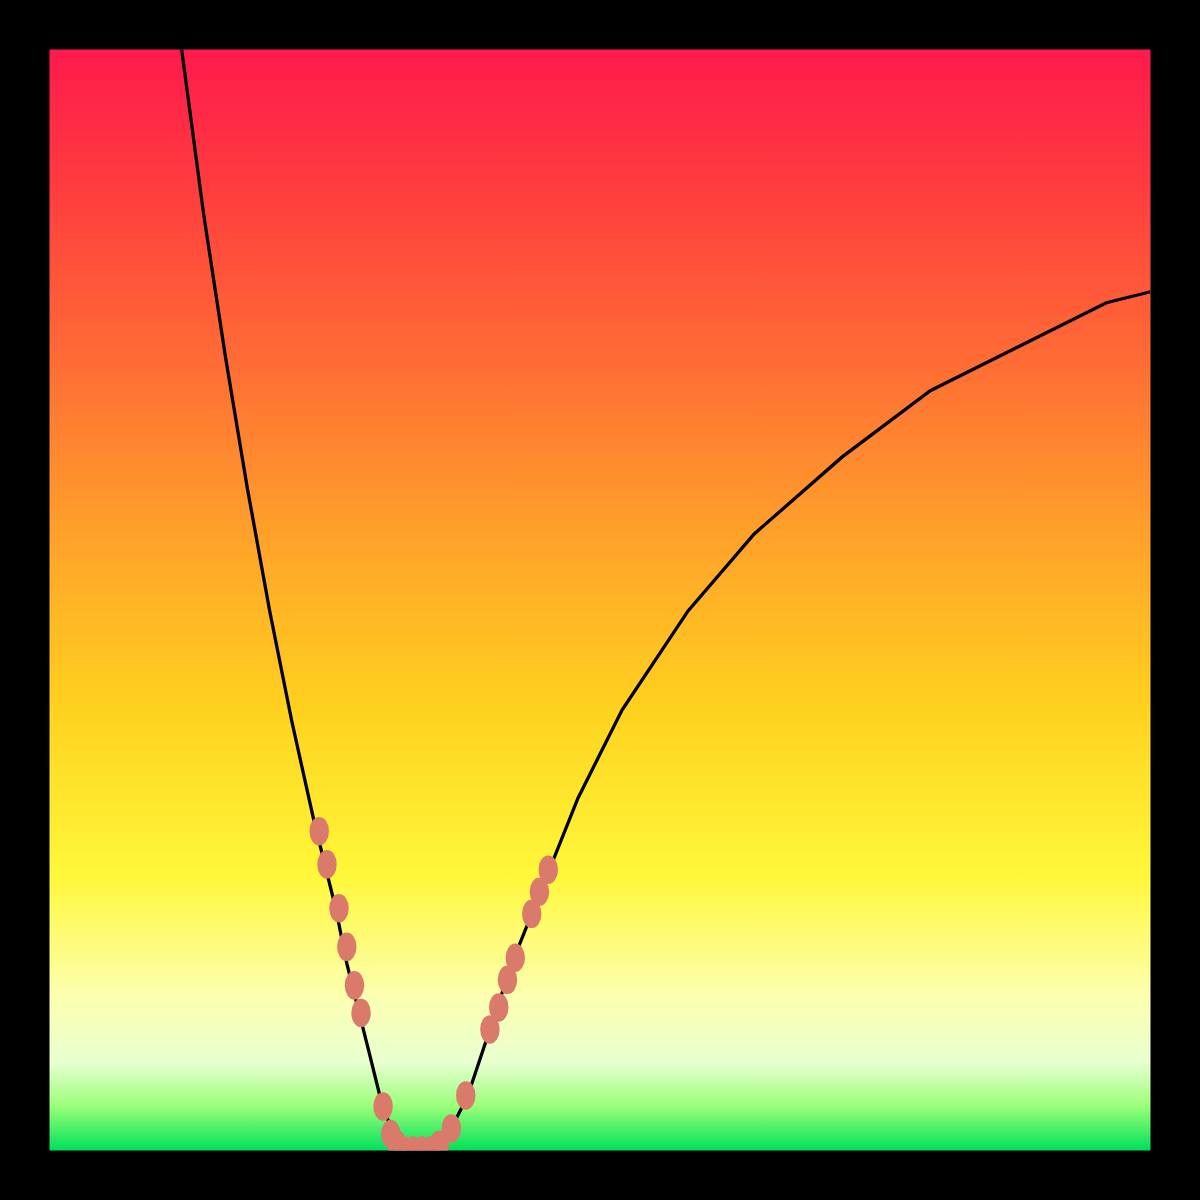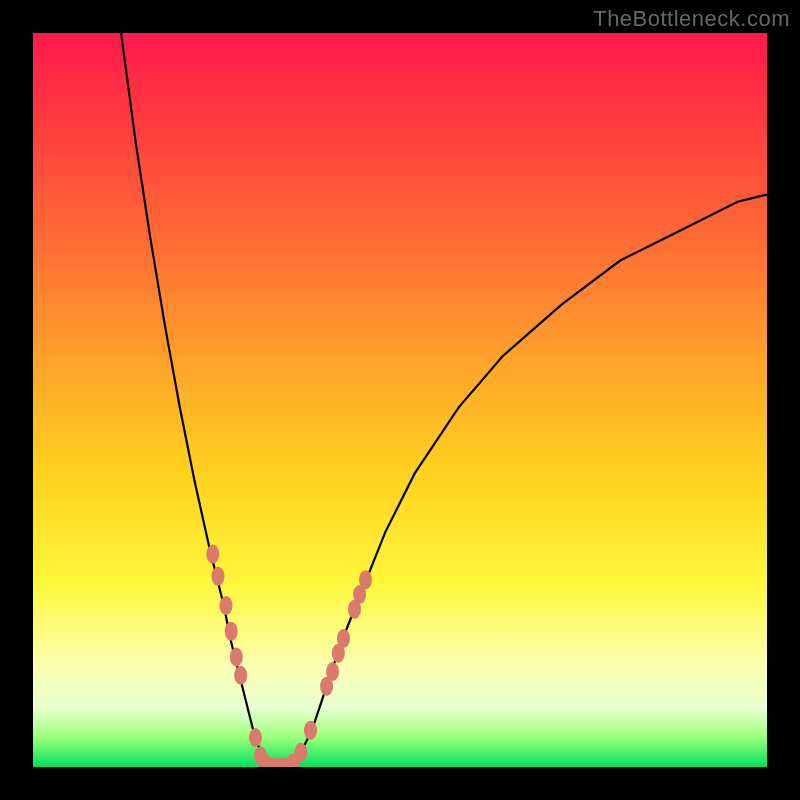--- a/index.html
+++ b/index.html
@@ -93,14 +93,13 @@
           <ellipse cx="293.6" cy="653.3" rx="6.5" ry="9.5" class="marker"></ellipse>
           <ellipse cx="299.5" cy="638.6" rx="6.5" ry="9.5" class="marker"></ellipse>
           <ellipse cx="305.3" cy="620.2" rx="6.5" ry="9.5" class="marker"></ellipse>
           <ellipse cx="310.5" cy="605.5" rx="6.5" ry="9.5" class="marker"></ellipse>
           <ellipse cx="321.5" cy="576.2" rx="6.5" ry="9.5" class="marker"></ellipse>
           <ellipse cx="326.6" cy="561.5" rx="6.5" ry="9.5" class="marker"></ellipse>
           <ellipse cx="332.5" cy="546.8" rx="6.5" ry="9.5" class="marker"></ellipse>
         </g>
     </svg>
   </div>
-  <div class="watermark">TheBottleneck.com</div>
 </div>
 
 </body></html>

